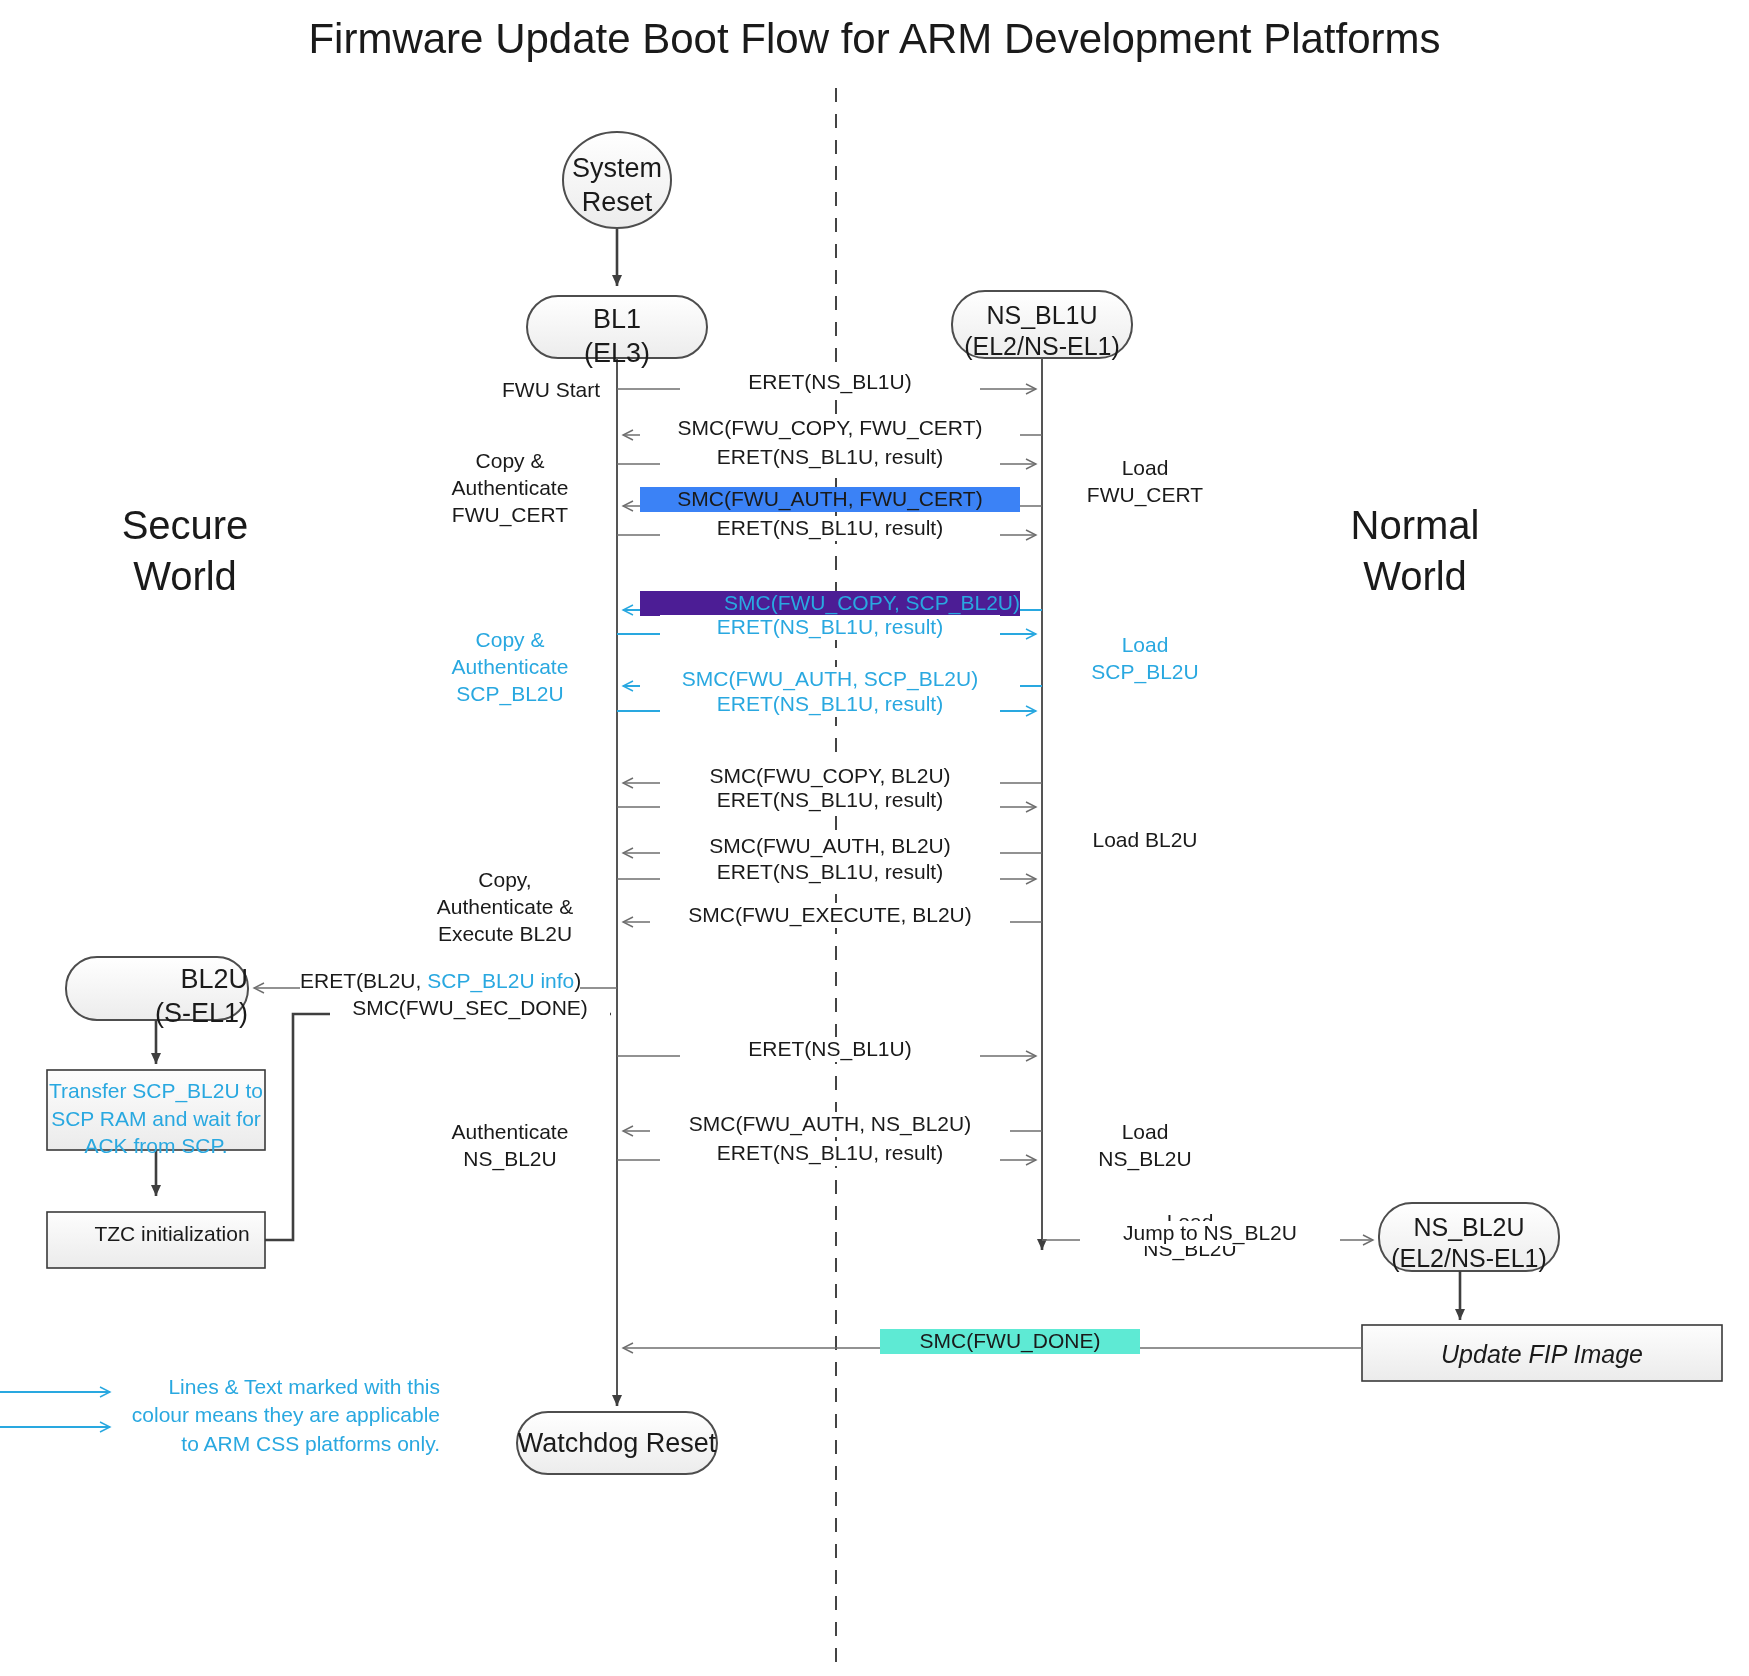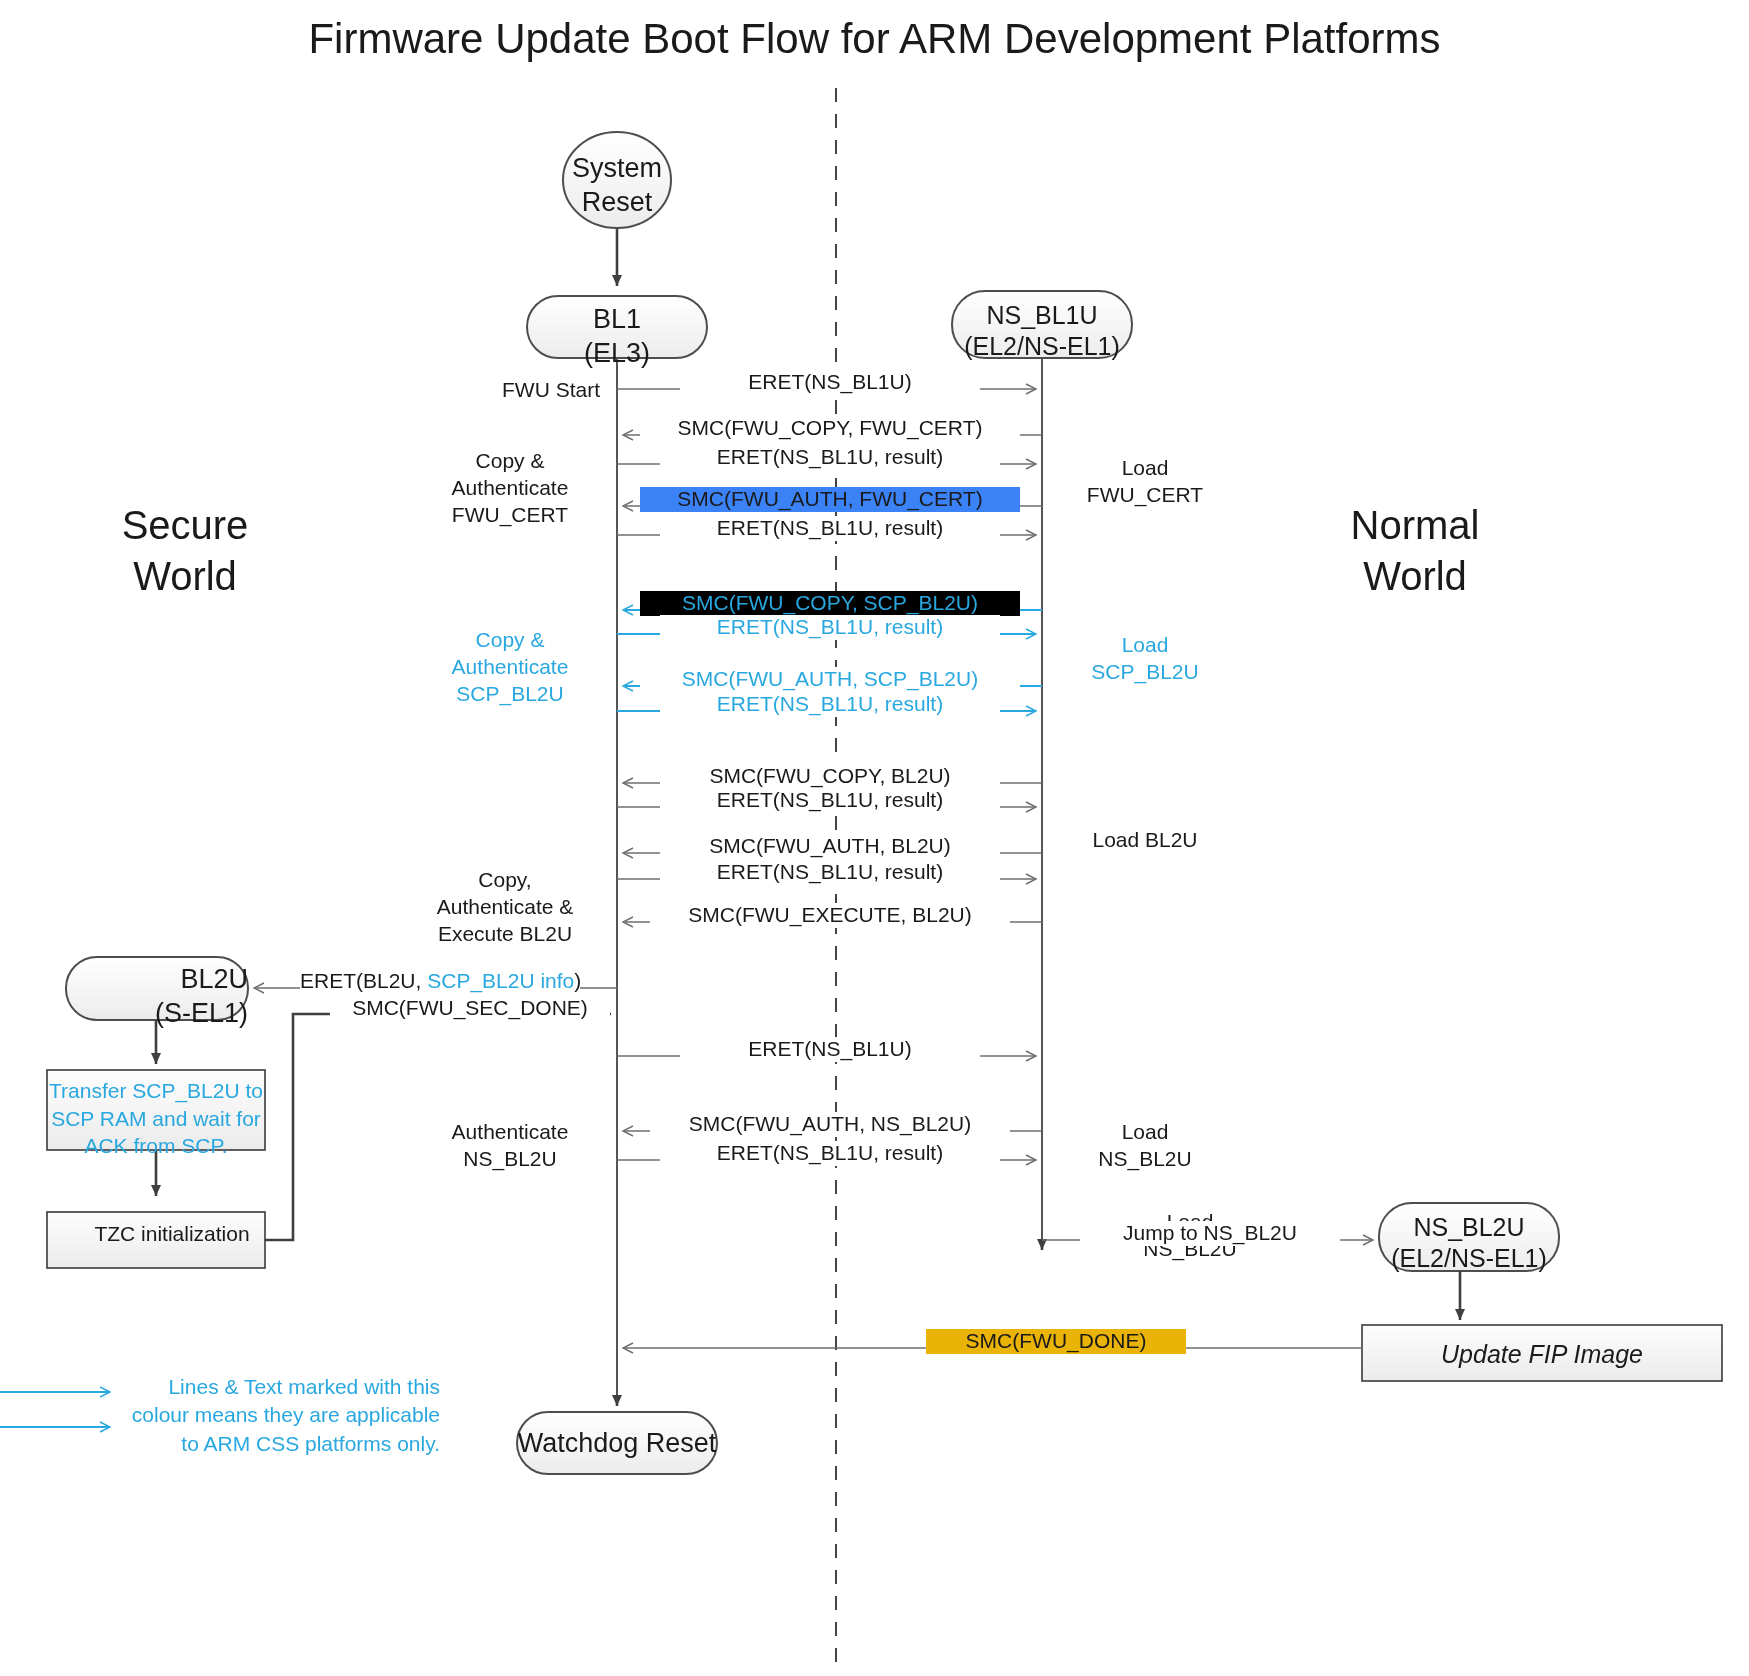--- a/index.html
+++ b/index.html
@@ -241,39 +241,39 @@
 NS_BL2U</div>
   <div class="lbl side" style="left: 1100px; top: 1209px; width: 180px; text-align: center; white-space: pre-line;">Load
 NS_BL2U</div>
 
   <div class="lbl msg" style="left:680px; top:370px; width:300px; background:#fff;">ERET(NS_BL1U)</div>
   <div class="lbl msg" style="left:640px; top:416px; width:380px; background:#fff;">SMC(FWU_COPY, FWU_CERT)</div>
   <div class="lbl msg" style="left:660px; top:445px; width:340px; background:#fff;">ERET(NS_BL1U, result)</div>
   <div class="lbl msg" style="left:640px; top:487px; width:380px; background:#3b82f6;">SMC(FWU_AUTH, FWU_CERT)</div>
   <div class="lbl msg" style="left:660px; top:516px; width:340px; background:#fff;">ERET(NS_BL1U, result)</div>
 
-  <div class="lbl msg cyan" style="left:640px; top:591px; width:380px; background:#000000;">SMC(FWU_COPY, SCP_BL2U)</div>
+  <div class="lbl msg cyan" style="left:640px; top:591px; width:380px; background:#4c1d95;text-align:right;">SMC(FWU_COPY, SCP_BL2U)</div>
   <div class="lbl msg cyan" style="left:660px; top:615px; width:340px; background:#fff;">ERET(NS_BL1U, result)</div>
   <div class="lbl msg cyan" style="left:640px; top:667px; width:380px; background:#fff;">SMC(FWU_AUTH, SCP_BL2U)</div>
   <div class="lbl msg cyan" style="left:660px; top:692px; width:340px; background:#fff;">ERET(NS_BL1U, result)</div>
 
   <div class="lbl msg" style="left:660px; top:764px; width:340px; background:#fff;">SMC(FWU_COPY, BL2U)</div>
   <div class="lbl msg" style="left:660px; top:788px; width:340px; background:#fff;">ERET(NS_BL1U, result)</div>
   <div class="lbl msg" style="left:660px; top:834px; width:340px; background:#fff;">SMC(FWU_AUTH, BL2U)</div>
   <div class="lbl msg" style="left:660px; top:860px; width:340px; background:#fff;">ERET(NS_BL1U, result)</div>
   <div class="lbl msg" style="left:650px; top:903px; width:360px; background:#fff;">SMC(FWU_EXECUTE, BL2U)</div>
 
   <div class="lbl msg" style="left:300px; top:969px; width:280px; background:#fff;"><span>ERET(BL2U, </span><span class="cyan" style="color:#29a8e0;">SCP_BL2U info</span><span>)</span></div>
 
   <div class="lbl msg" style="left:330px; top:996px; width:280px; background:#fff;">SMC(FWU_SEC_DONE)</div>
 
   <div class="lbl msg" style="left:680px; top:1037px; width:300px; background:#fff;">ERET(NS_BL1U)</div>
   <div class="lbl msg" style="left:650px; top:1112px; width:360px; background:#fff;">SMC(FWU_AUTH, NS_BL2U)</div>
   <div class="lbl msg" style="left:660px; top:1141px; width:340px; background:#fff;">ERET(NS_BL1U, result)</div>
 
   <div class="lbl msg" style="left:1080px; top:1221px; width:260px; background:#fff;">Jump to NS_BL2U</div>
-  <div class="lbl msg" style="left:926px; top:1329px; width:260px; background:#eab308;">SMC(FWU_DONE)</div>
+  <div class="lbl msg" style="left:880px; top:1329px; width:260px; background:#5eead4;">SMC(FWU_DONE)</div>
 
   <div class="legend-text" style="left: 130px; top: 1373px; width: 310px; white-space: pre-line;">Lines &amp; Text marked with this
 colour means they are applicable
 to ARM CSS platforms only.</div>
 
 </div>
 
 </body></html>

